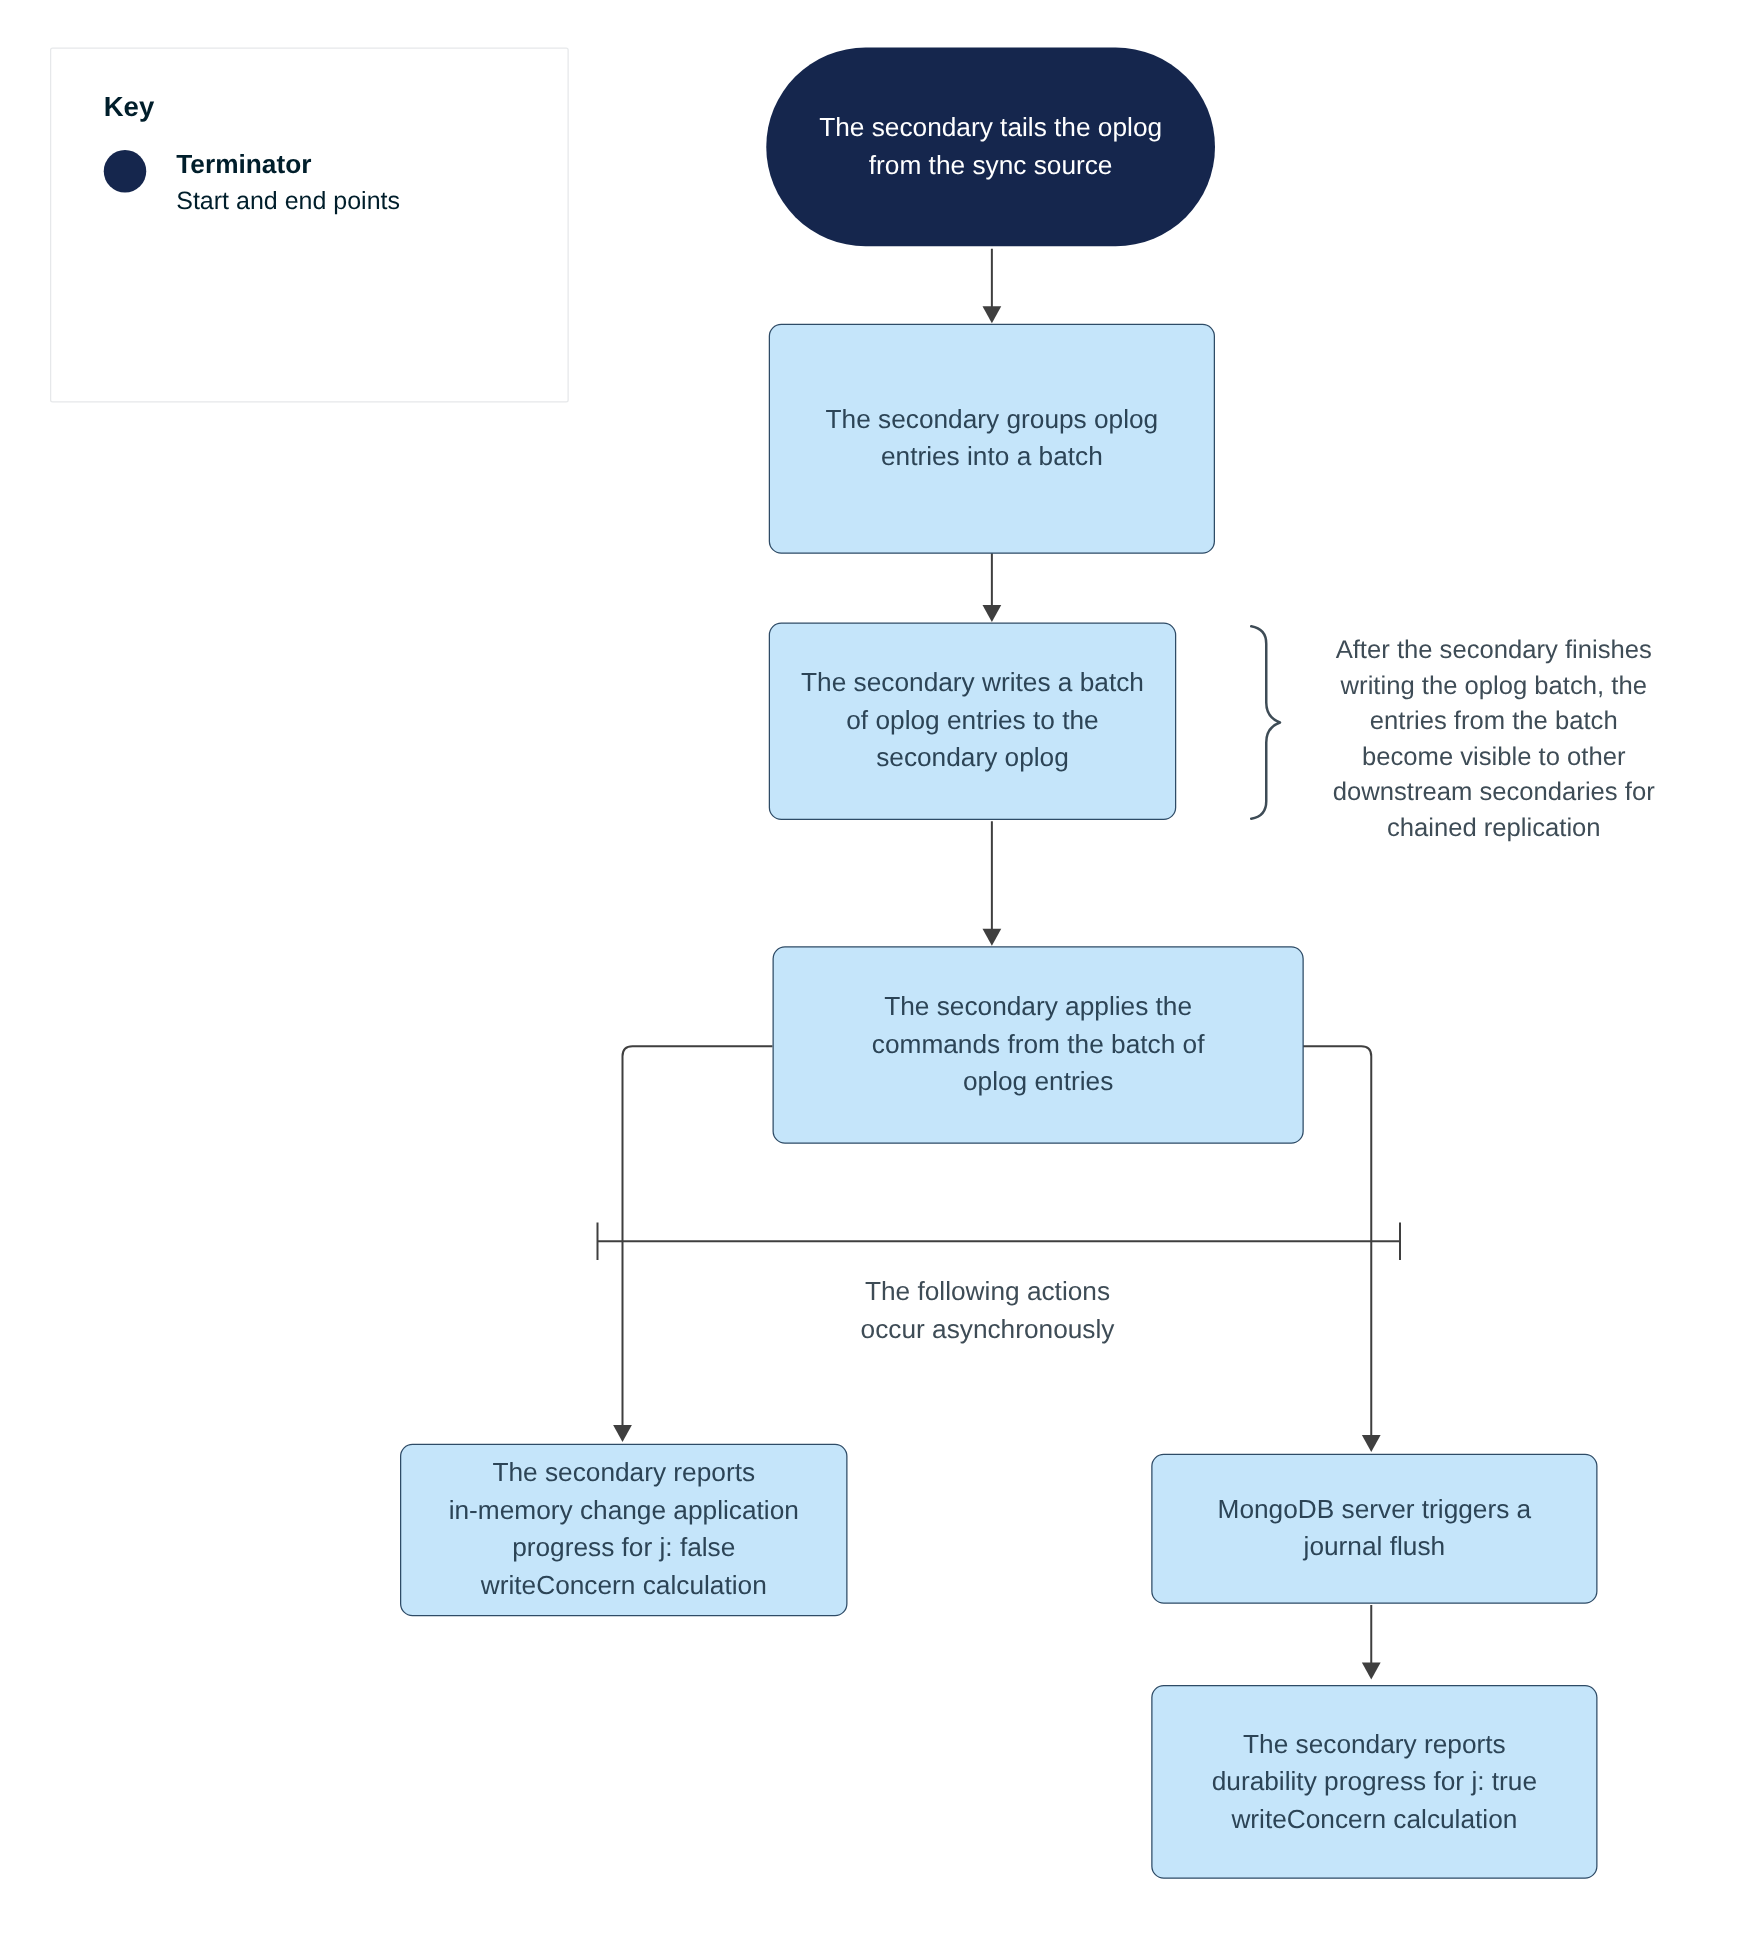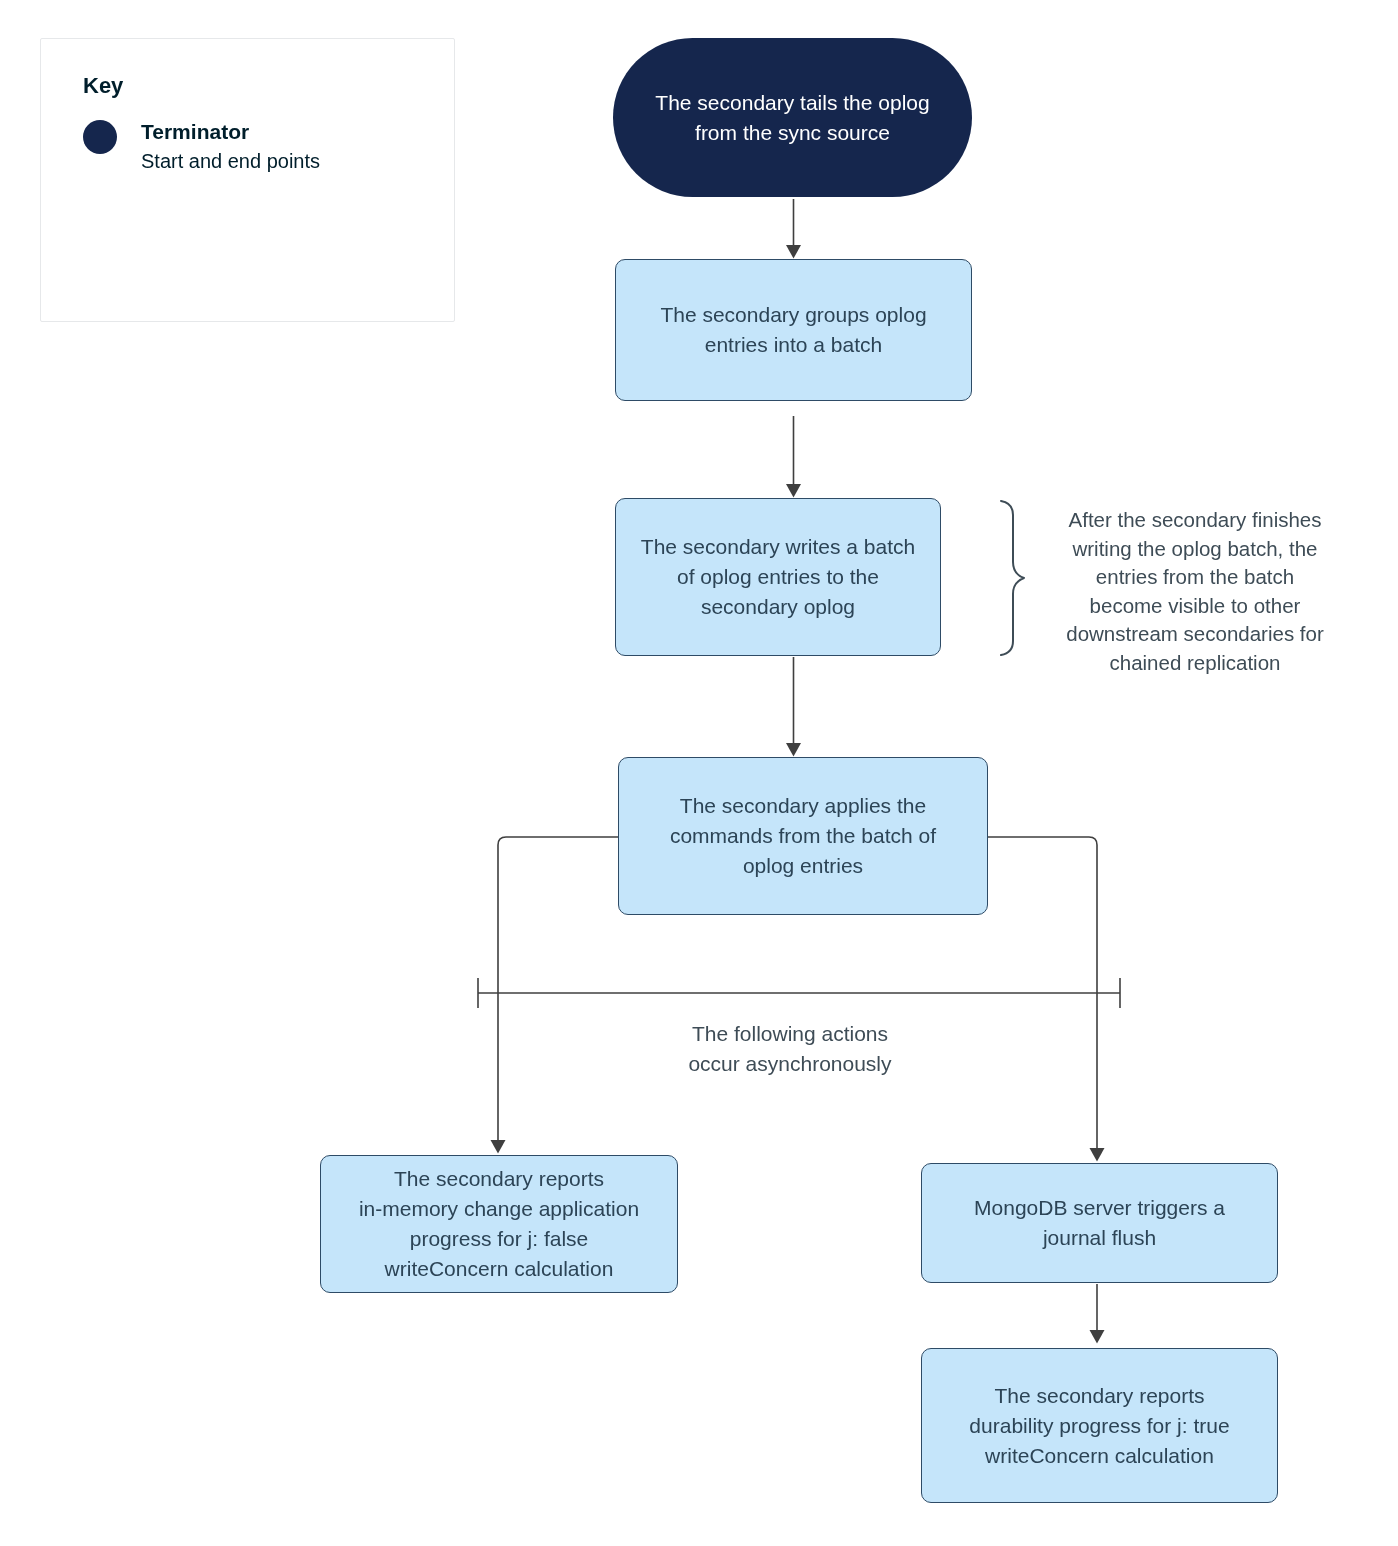--- a/index.html
+++ b/index.html
@@ -65,23 +65,23 @@
     border-radius:80px;
     text-align:center;
   }
   .process-node{
     background:var(--process-fill);
     color:var(--process-text);
     border:1.5px solid var(--process-border);
     border-radius:10px;
   }
   #node-start{left:613px;top:38px;width:359px;height:159px;}
-  #node-group-batch{left:615px;top:259px;width:357px;height:142px;}
+  #node-group-batch{left:615px;top:259px;width:357px;height:184px;}
   #node-write-batch{left:615px;top:498px;width:326px;height:158px;}
-  #node-apply-commands{left:618px;top:757px;width:370px;height:158px;}
+  #node-apply-commands{left:618px;top:757px;width:425px;height:158px;}
   #node-report-inmemory{left:320px;top:1155px;width:358px;height:138px;}
   #node-journal-flush{left:921px;top:1163px;width:357px;height:120px;}
   #node-report-durability{left:921px;top:1348px;width:357px;height:155px;}
 
   
   .annotation{
     position:absolute;
     color:var(--annotation-text);
     text-align:center;
     white-space:pre-line;

